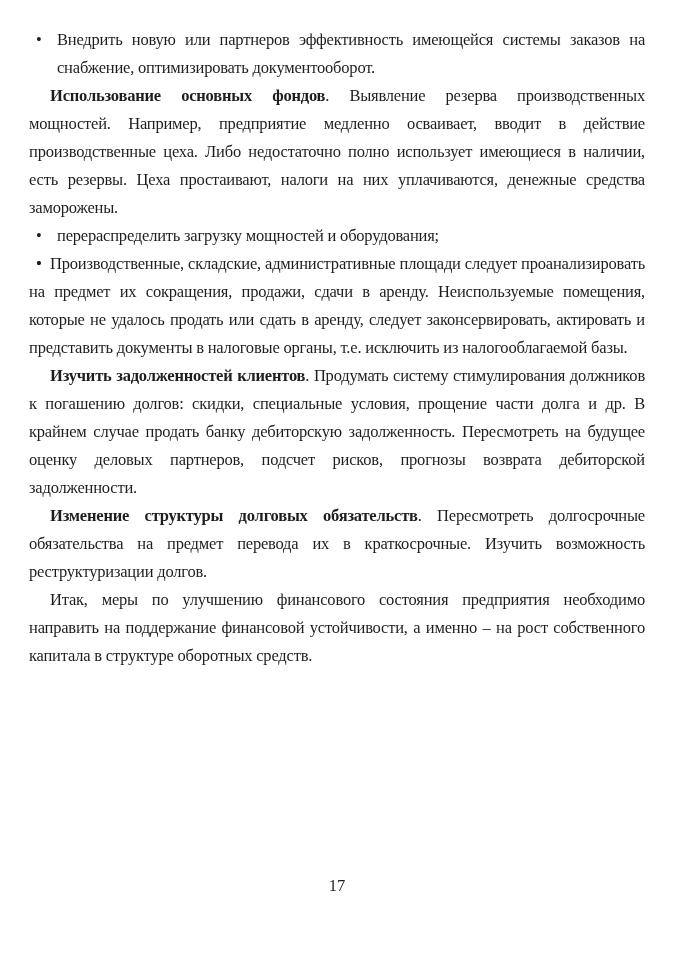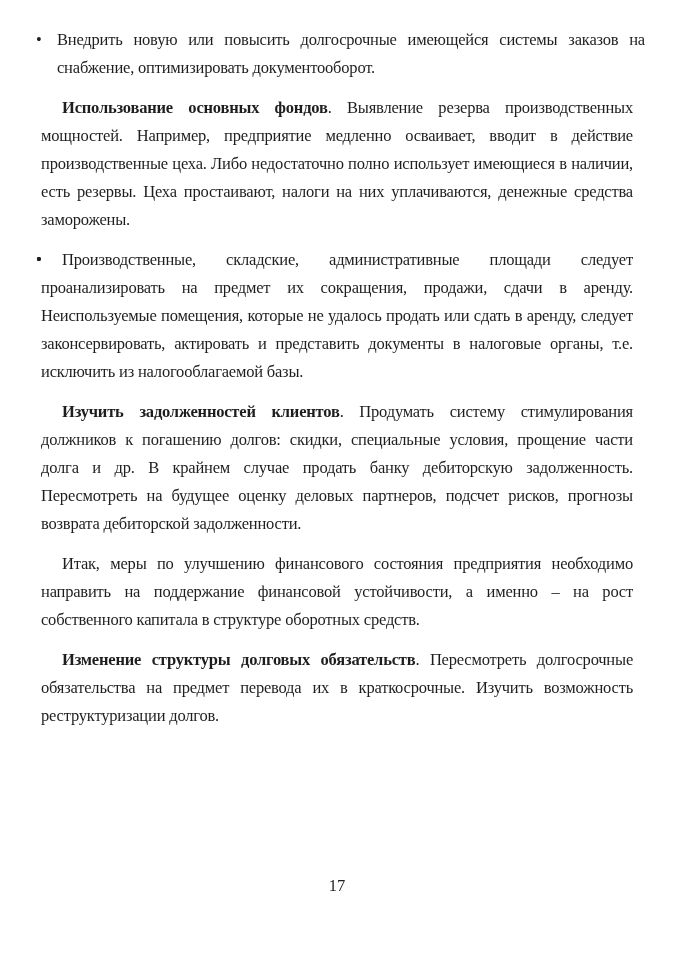--- a/index.html
+++ b/index.html
@@ -24,21 +24,21 @@
     padding: 26px 29px 0 29px;
     background: #ffffff;
   }
   .doc-content {
     font-size: 16.5px;
     line-height: 28px;
     letter-spacing: -0.2px;
     text-align: justify;
   }
   p.para {
-    margin: 12px;
+    margin: 0;
     padding: 0;
     text-indent: 21px;
   }
   p.para b {
     font-weight: bold;
   }
   .bullet-item {
     position: relative;
     padding-left: 28px;
     margin: 0;
@@ -59,24 +59,24 @@
     line-height: 28px;
     color: #1e1e1e;
     font-family: Liberation Serif, serif;
   }
 </style>
 </head>
 <body>
 
 <div class="page">
   <div class="doc-content" id="doc-blocks">
-      <div class="bullet-item"><span class="marker">•</span><span>Внедрить новую или повысить долгосрочные имеющейся системы заказов на снабжение, оптимизировать документооборот.</span></div>
+      <div class="bullet-item"><span class="marker">•</span><span>Внедрить новую или партнеров эффективность имеющейся системы заказов на снабжение, оптимизировать документооборот.</span></div>
       <p class="para"><b>Использование основных фондов</b><span>. Выявление резерва производственных мощностей. Например, предприятие медленно осваивает, вводит в действие производственные цеха. Либо недостаточно полно использует имеющиеся в наличии, есть резервы. Цеха простаивают, налоги на них уплачиваются, денежные средства заморожены.</span></p>
-      <div class="bullet-item"><span class="marker">•</span></div>
+      <div class="bullet-item"><span class="marker">•</span><span>перераспределить загрузку мощностей и оборудования;</span></div>
       <div class="bullet-item"><span class="marker">•</span></div>
       <div class="bullet-item"><span class="marker">•</span></div>
       <p class="para"><span>Производственные, складские, административные площади следует проанализировать на предмет их сокращения, продажи, сдачи в аренду. Неиспользуемые помещения, которые не удалось продать или сдать в аренду, следует законсервировать, актировать и представить документы в налоговые органы, т.е. исключить из налогооблагаемой базы.</span></p>
       <p class="para"><b>Изучить задолженностей клиентов</b><span>. Продумать систему стимулирования должников к погашению долгов: скидки, специальные условия, прощение части долга и др. В крайнем случае продать банку дебиторскую задолженность. Пересмотреть на будущее оценку деловых партнеров, подсчет рисков, прогнозы возврата дебиторской задолженности.</span></p>
+      <p class="para"><b>Изменение структуры долговых обязательств</b><span>. Пересмотреть долгосрочные обязательства на предмет перевода их в краткосрочные. Изучить возможность реструктуризации долгов.</span></p>
       <p class="para"><span>Итак, меры по улучшению финансового состояния предприятия необходимо направить на поддержание финансовой устойчивости, а именно – на рост собственного капитала в структуре оборотных средств.</span></p>
-      <p class="para"><b>Изменение структуры долговых обязательств</b><span>. Пересмотреть долгосрочные обязательства на предмет перевода их в краткосрочные. Изучить возможность реструктуризации долгов.</span></p>
     </div>
   <div class="page-footer">17</div>
 </div>
 
 </body></html>

